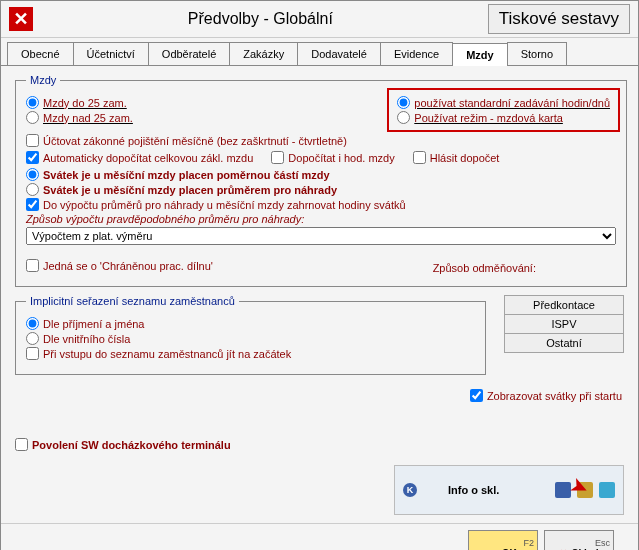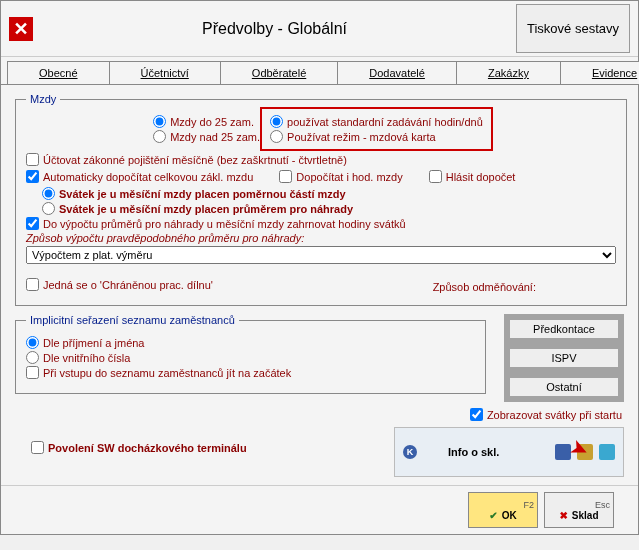--- a/index.html
+++ b/index.html
@@ -1,42 +1,42 @@
 <!DOCTYPE html>
 <html><head>
   <meta charset="utf-8">
   <style>
     * { box-sizing: border-box; margin: 0; padding: 0; }
     body { font-family: Tahoma, Arial, sans-serif; font-size: 11px; background: #f0f0f0; width: 639px; }
     .window { background: #f4f4f4; border: 1px solid #888; width: 639px; }
     .titlebar { display: flex; align-items: center; padding: 3px 8px; border-bottom: 1px solid #ccc; background: #f4f4f4; }
     .close-x { width: 24px; height: 24px; background: #c00; color: #fff; display: flex; align-items: center; justify-content: center; font-weight: bold; font-size: 18px; }
     .title { flex: 1; text-align: center; font-weight: normal; font-size: 16px; }
-    .btn-print { background: #eee; border: 1px solid #999; padding: 16px 10px; font-size: 13px; }
+    .btn-print { background: #eee; border: 1px solid #999; padding: 4px 10px; font-size: 17px; }
     .tabs { display: flex; border-bottom: 1px solid #888; padding: 4px 6px 0 6px; gap: 0; }
-    .tab { padding: 5px 31px; border: 1px solid #888; border-bottom: none; background: #f4f4f4; font-size: 11px; cursor: pointer; margin-right: -1px; text-decoration: underline; }
+    .tab { padding: 5px 13px; border: 1px solid #888; border-bottom: none; background: #f4f4f4; font-size: 11px; cursor: pointer; margin-right: -1px; }
     .tab.active { background: #fff; font-weight: bold; position: relative; top: 1px; }
     .content { padding: 8px 14px; background: #f4f4f4; }
     fieldset { border: 1px solid #888; padding: 8px 10px 12px 10px; margin-bottom: 8px; }
     legend { color: #001b8a; font-size: 11px; padding: 0 4px; }
     .radio-row { display: flex; align-items: center; gap: 4px; margin: 2px 0; }
     .checkbox-row { display: flex; align-items: center; gap: 4px; margin: 2px 0; }
     .redtext { color: #8a0000; }
-    .bold { font-weight: bold; margin-left: 16px; }
-    .top-row { display: flex; justify-content: center; }
+    .bold { font-weight: bold; }
+    .top-row { display: flex; justify-content: space-between; text-decoration: underline; }
     .highlight-box { border: 2px solid #c00; padding: 4px 8px; margin: -6px -4px 0 0; }
-    .inline-row { display: flex; align-items: center; gap: 26px; margin: 2px 0; flex-wrap: wrap; }
+    .inline-row { display: flex; align-items: center; gap: 18px; margin: 2px 0; flex-wrap: wrap; }
     select { width: 590px; font-size: 11px; padding: 1px; margin: 2px 0 6px 0; }
     .second-fieldset-labels { display: flex; justify-content: space-between; align-items: flex-end; margin-top: 6px; }
     .sort-row { display: flex; gap: 18px; margin-bottom: 4px; }
     .sort-left { flex: 1; }
     .btn-stack { display: flex; flex-direction: column; gap: 0; }
-    .btn-stack button { background: #eee; border: 6px solid #a3a3a3; padding: 3px 20px; font-size: 11px; width: 120px; margin-bottom: -1px; }
-    .zobr-row { margin: 4px 0 4px 0; text-align: right; padding-right: 2px; }
-    .dock-row { display: flex; align-items: flex-start; gap: 12px; }
+    .btn-stack button { background: #eee; border: 1px solid #a3a3a3; padding: 3px 20px; font-size: 11px; width: 120px; margin-bottom: -1px; }
+    .zobr-row { margin: 4px 0 20px 0; text-align: right; padding-right: 2px; }
+    .dock-row { display: flex; align-items: flex-start; gap: 12px; flex-direction: column; }
     .mini-preview { border: 1px solid #bbb; background: #e8eef4; width: 230px; height: 50px; position: relative; margin-left: auto; display:flex; align-items:center; padding: 0 8px; gap: 6px; }
     .opt-label { cursor: default; }
     .bottom-buttons { display: flex; justify-content: flex-end; gap: 6px; padding: 6px 24px; border-top: 1px solid #ccc; }
     .btn-bottom { border: 1px solid #888; width: 70px; height: 36px; font-size: 10px; display: flex; flex-direction: column; align-items: center; justify-content: center; gap: 0; background: #eee; }
     .btn-ok { background: #ffe680; }
     .btn-bottom .key { font-size: 9px; color: #555; align-self: flex-end; padding-right:3px; }
     .btn-bottom .lbl-row { display:flex; align-items:center; gap:4px; }
     .arrow { position: absolute; right: 35px; top: 8px; font-size: 22px; color: #c00; transform: rotate(25deg); pointer-events:none; }
     .tray-icon { width: 16px; height: 16px; background:#3a5fa8; display:inline-block; border-radius:2px; }
     .tray-icon.c2{ background:#c8a030;}
@@ -53,22 +53,22 @@
   <div class="titlebar">
     <div class="close-x">✕</div>
     <div class="title">Předvolby - Globální</div>
     <button class="btn-print">Tiskové sestavy</button>
   </div>
 
   <div class="tabs">
     <div class="tab">Obecné</div>
     <div class="tab">Účetnictví</div>
     <div class="tab">Odběratelé</div>
+    <div class="tab">Zakázky</div>
     <div class="tab">Dodavatelé</div>
-    <div class="tab">Zakázky</div>
     <div class="tab">Evidence</div>
     <div class="tab active">Mzdy</div>
     <div class="tab">Storno</div>
   </div>
 
   <div class="content">
 
     <fieldset>
       <legend>Mzdy</legend>
 

